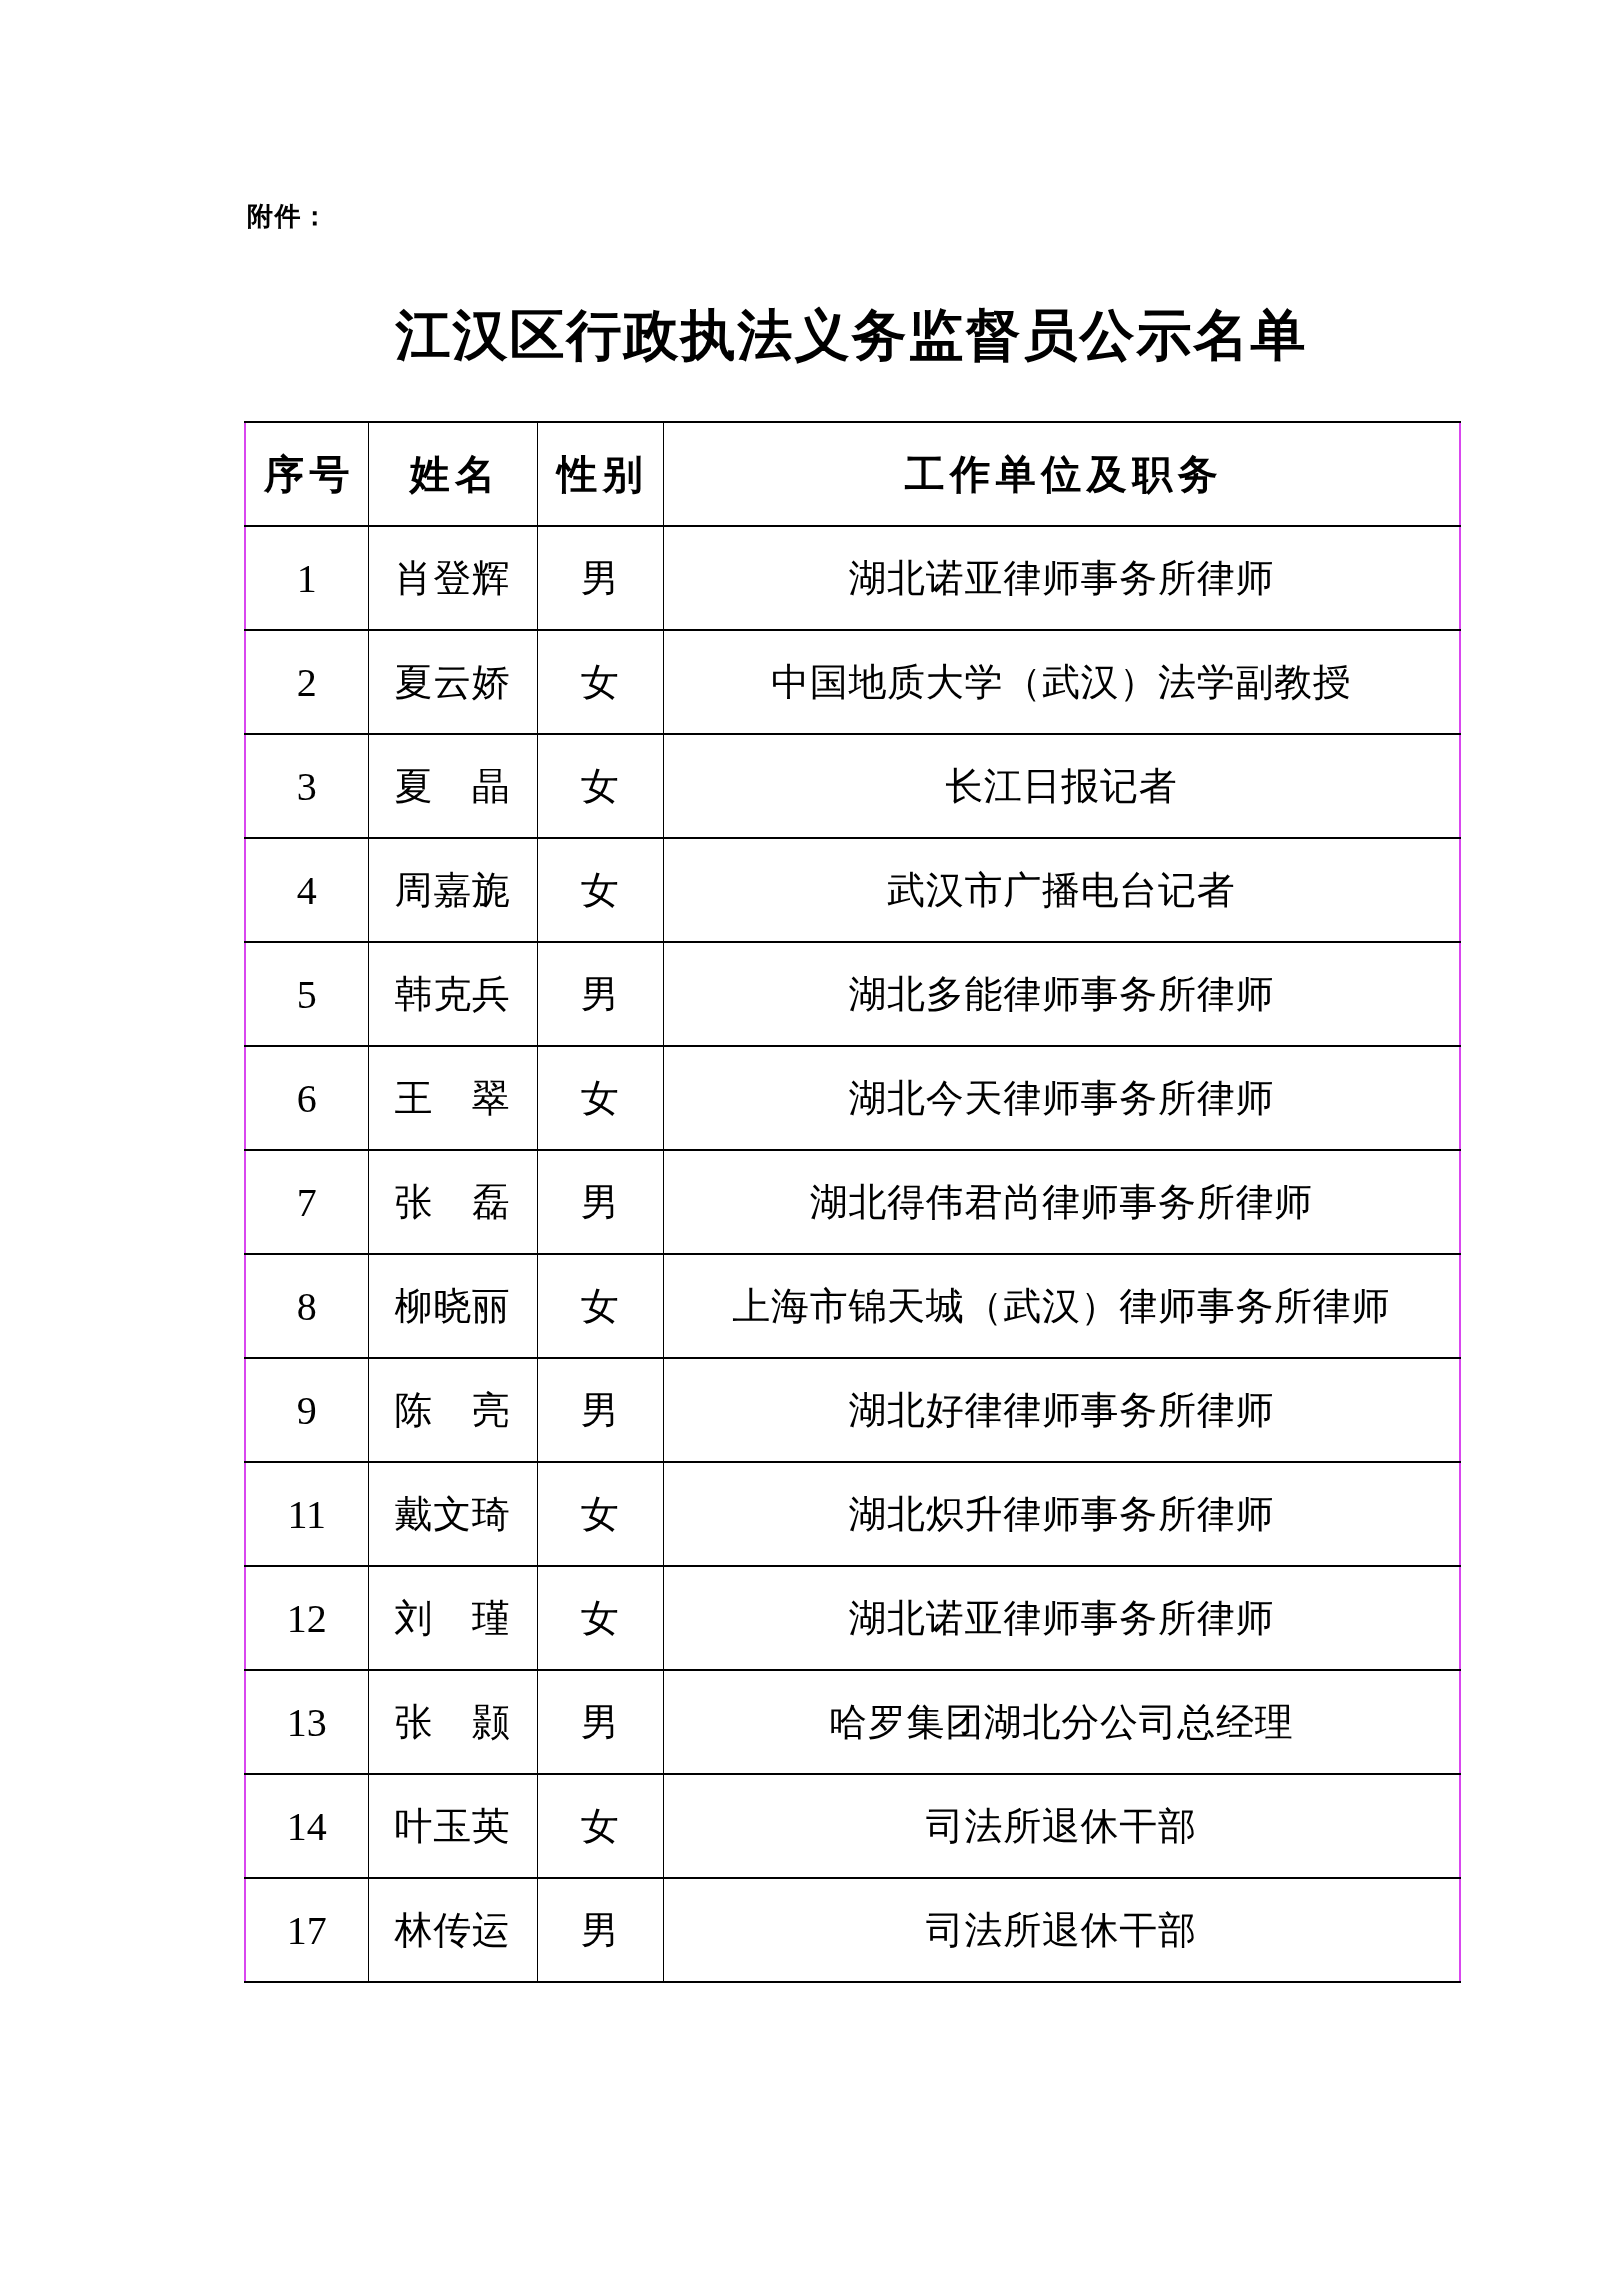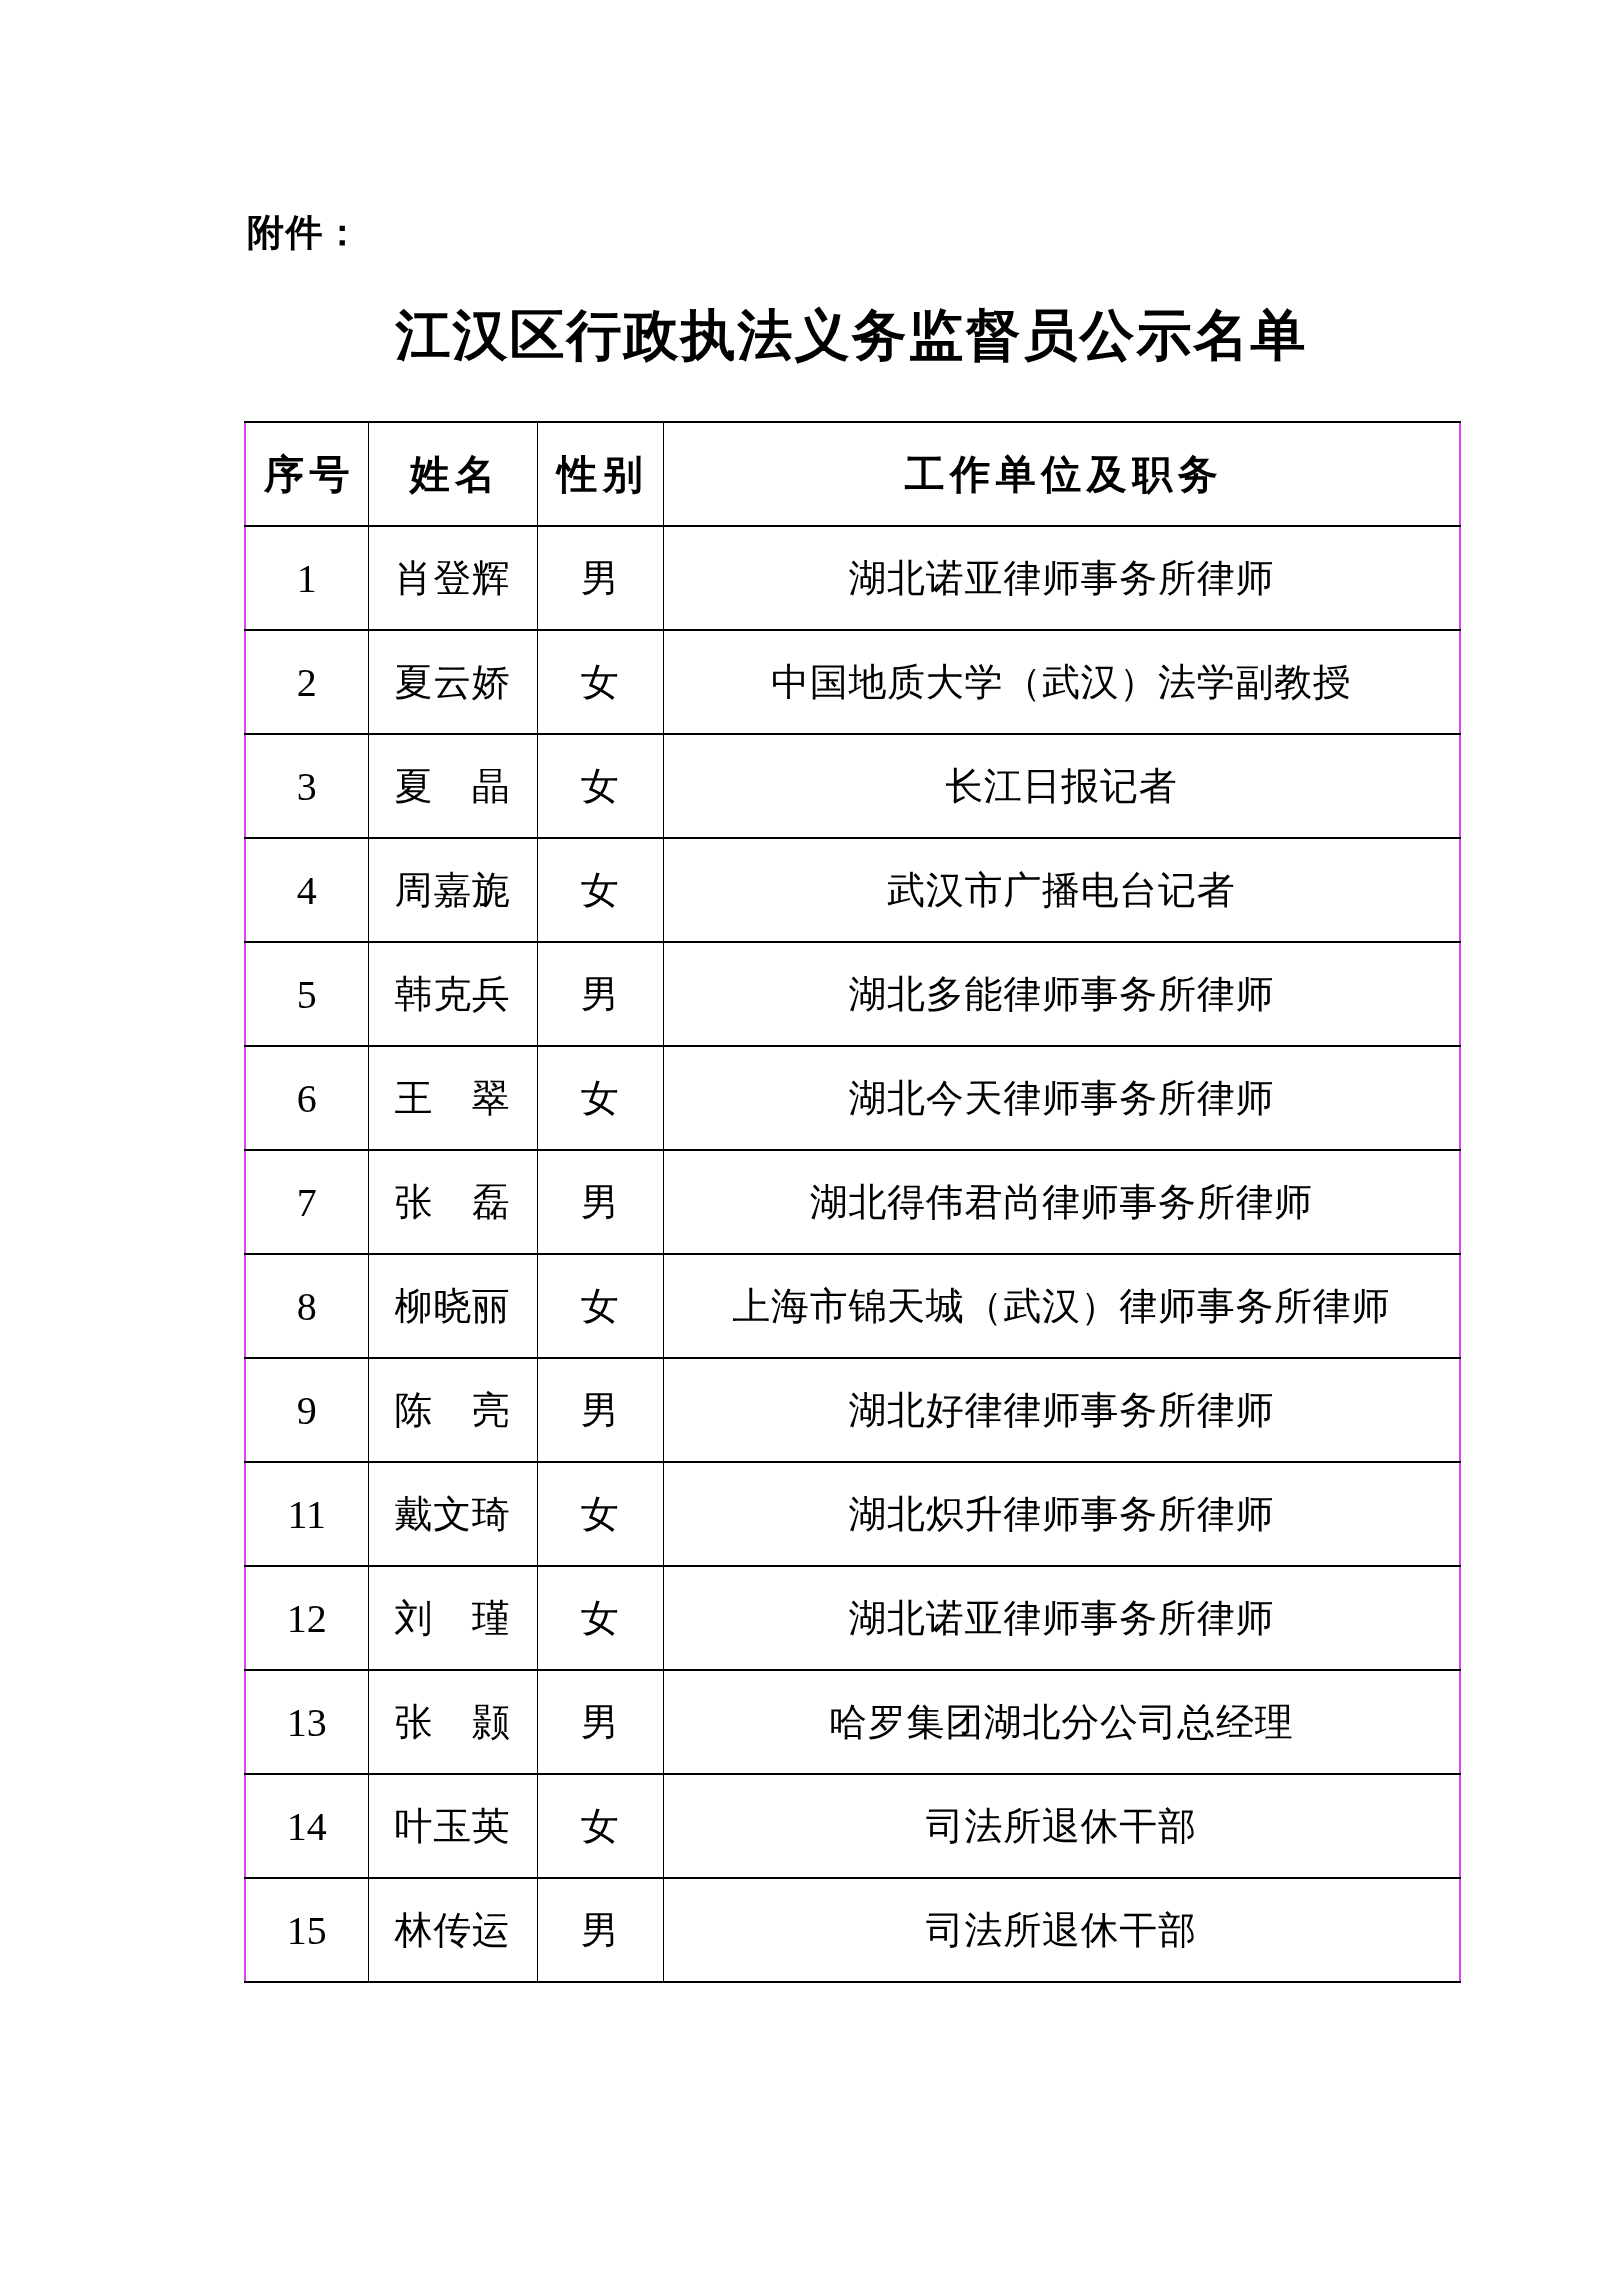--- a/index.html
+++ b/index.html
@@ -10,24 +10,24 @@
   body {
     position: relative;
     width: 1623px;
     height: 2295px;
     color: #000;
     font-family: "Liberation Serif", "DejaVu Serif", serif;
   }
   .attachment {
     position: absolute;
     left: 247px;
-    top: 213px;
+    top: 202px;
     font-family: "Liberation Sans", "DejaVu Sans", sans-serif;
     font-weight: 600;
-    font-size: 37px;
+    font-size: 26px;
     line-height: 1.1;
     letter-spacing: 1.4px;
     color: #000;
   }
   .doc-title {
     position: absolute;
     left: 244px;
     top: 304px;
     width: 1215px;
     text-align: center;
@@ -188,20 +188,20 @@
   </tr>
 
   <tr>
     <td class="c-num">14</td>
     <td class="c-name">叶玉英</td>
     <td class="c-gender">女</td>
     <td class="c-position">司法所退休干部</td>
   </tr>
 
   <tr>
-    <td class="c-num">15</td>
+    <td class="c-num">17</td>
     <td class="c-name">林传运</td>
     <td class="c-gender">男</td>
     <td class="c-position">司法所退休干部</td>
   </tr>
 </tbody>
 </table>
 
 
 </body></html>

